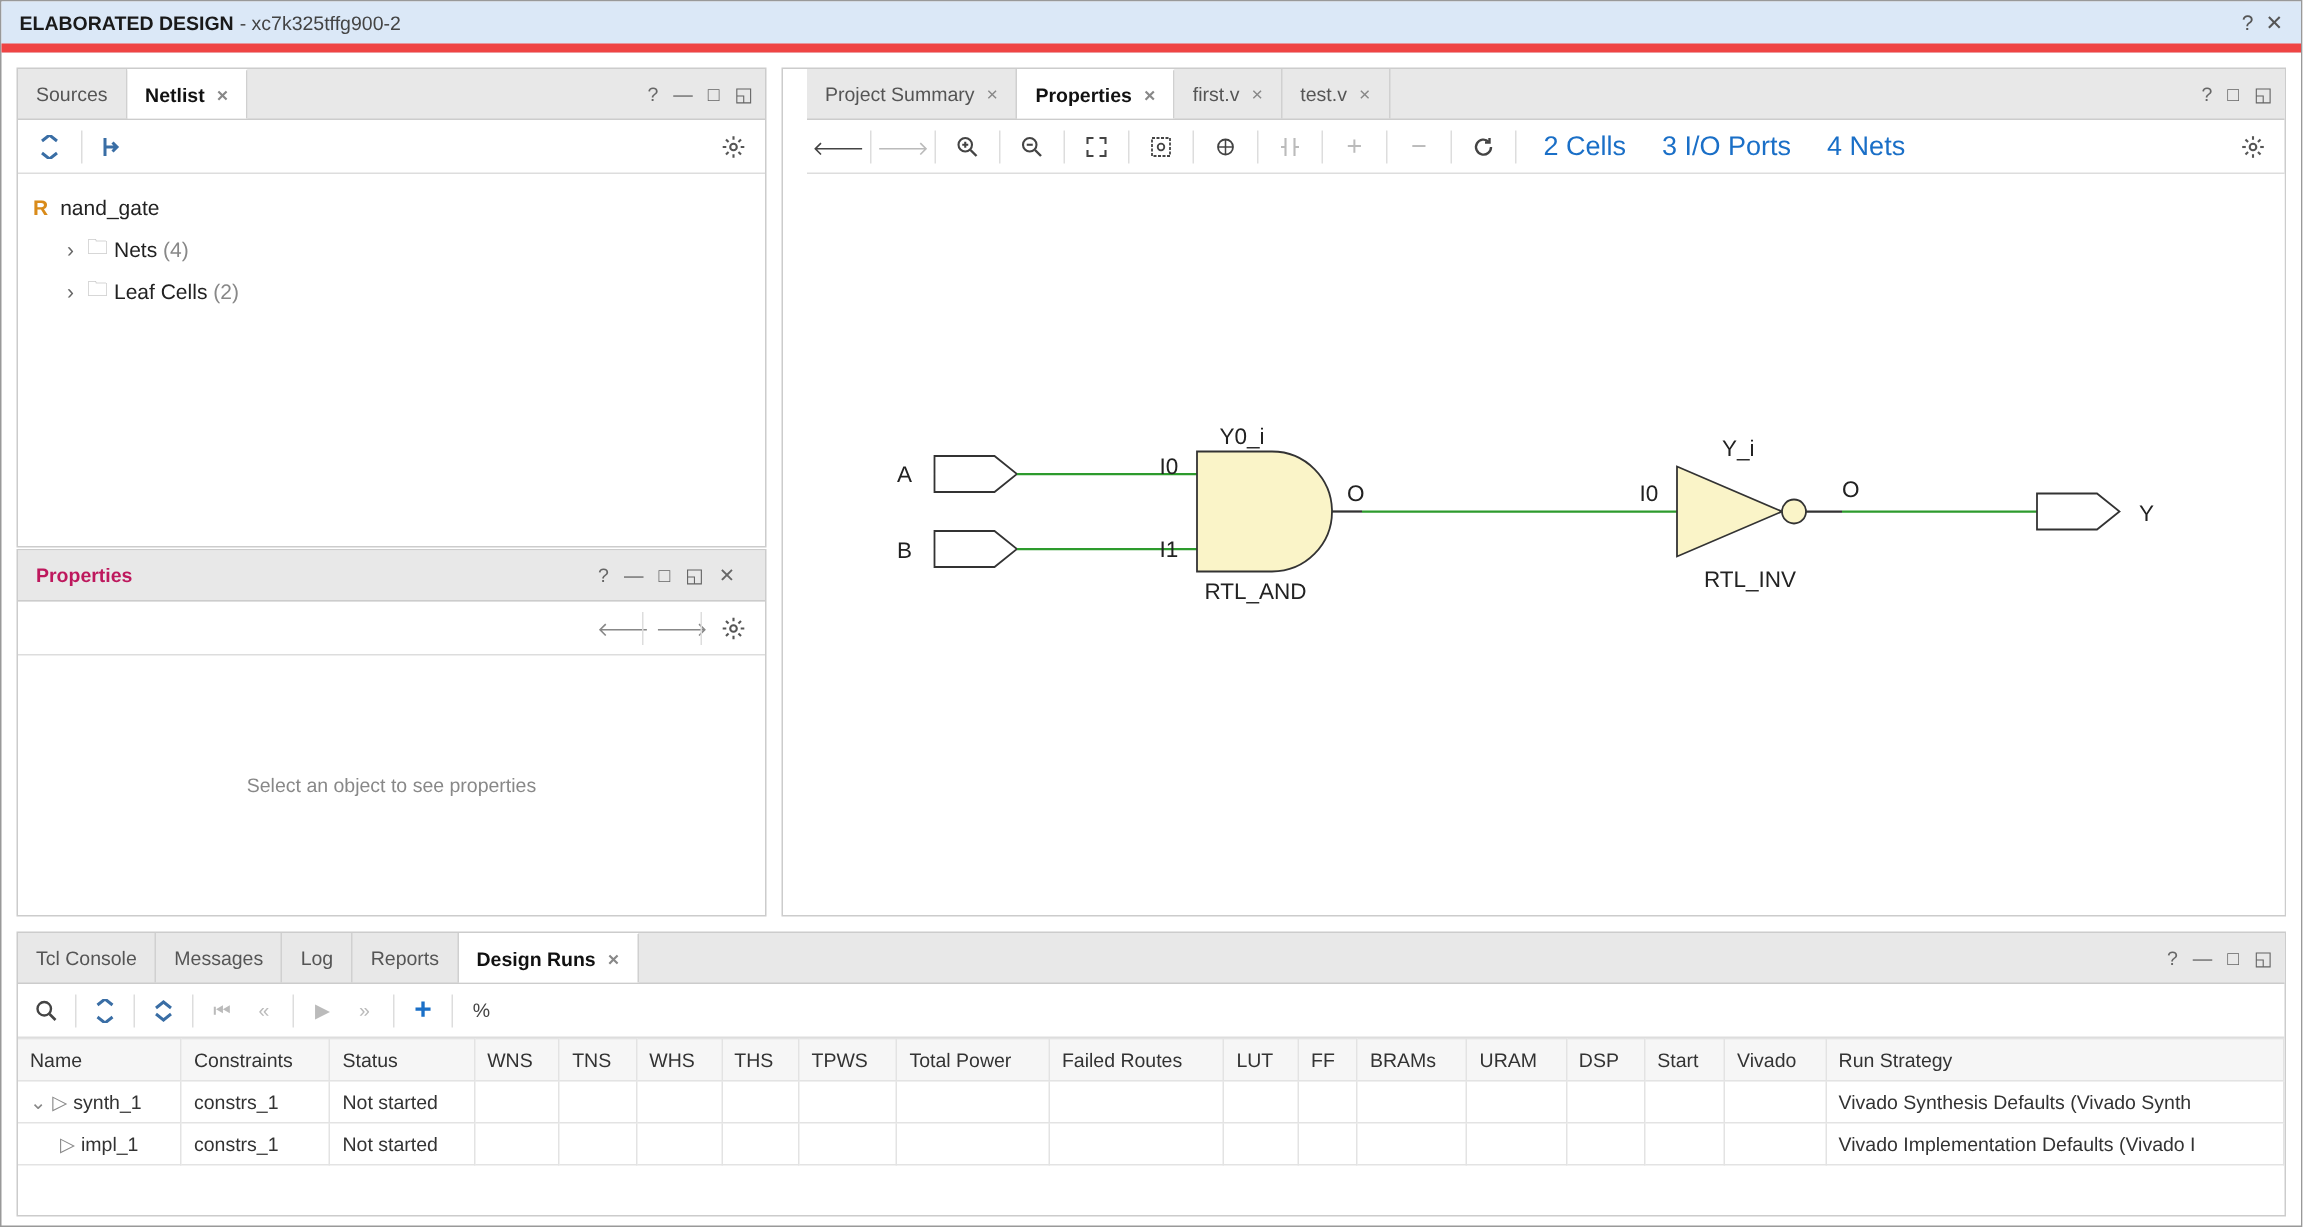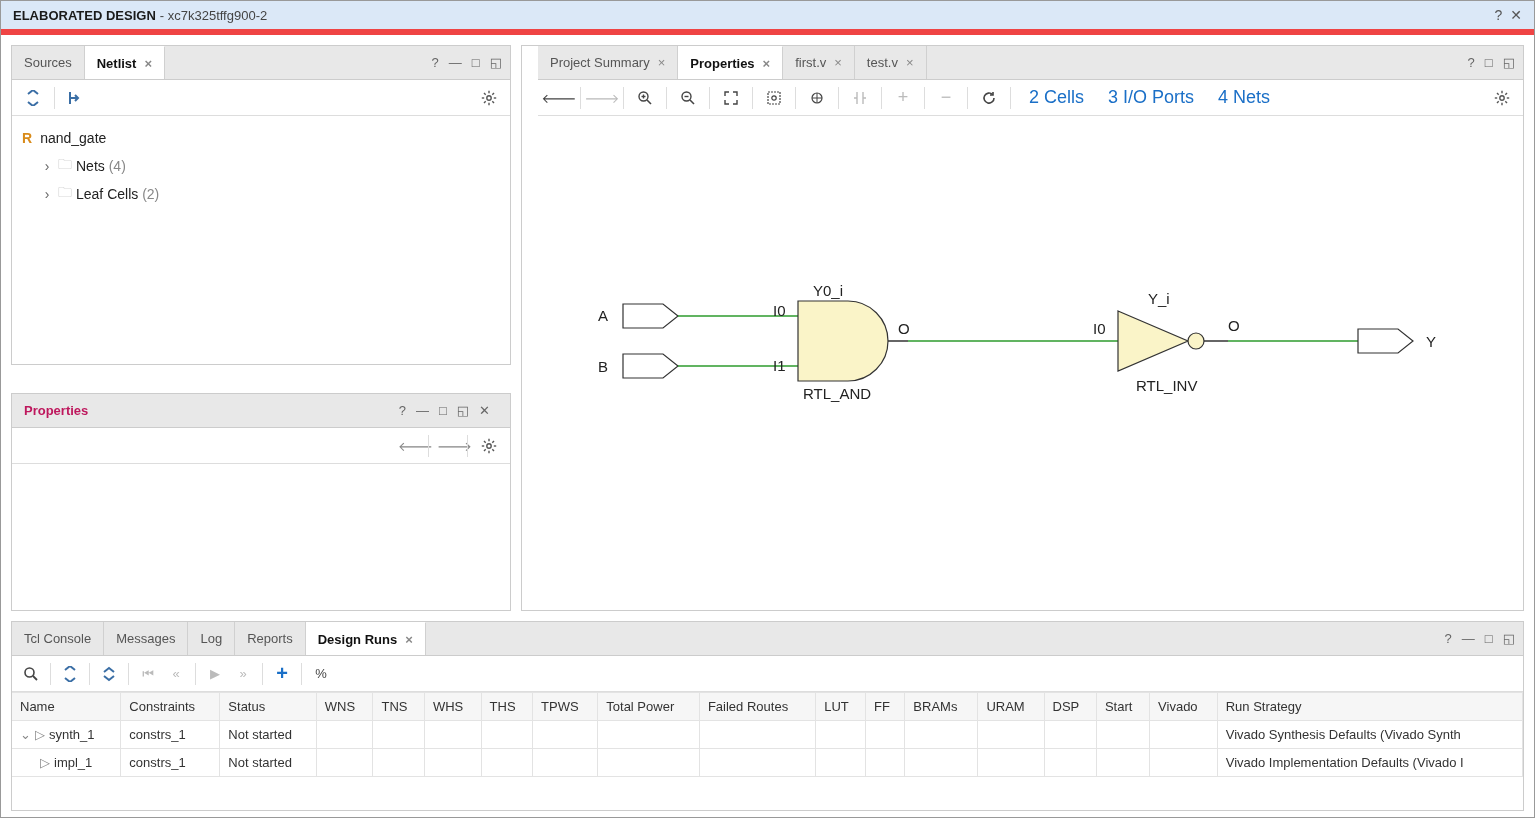--- a/index.html
+++ b/index.html
@@ -8,21 +8,21 @@
   
   
   .header-bar { background: #dbe8f7; border-bottom: 6px solid #ef4444; height: 34px; display: flex; align-items: center; padding: 0 12px; }
   .header-title { font-weight: bold; font-size: 13px; color: #1a1a1a; }
   .header-sub { font-size: 13px; color: #444; margin-left: 4px; font-weight: normal; }
   .header-spacer { flex: 1; }
   .header-icon { color: #555; margin-left: 8px; cursor: pointer; font-size: 14px; }
 
   
   .main-area { flex: 1; display: flex; padding: 10px; gap: 10px; min-height: 0; }
-  .left-col { width: 500px; display: flex; flex-direction: column; gap: 28px; }
+  .left-col { width: 500px; display: flex; flex-direction: column; gap: 1px; }
   .panel { background: #fff; border: 1px solid #ccc; display: flex; flex-direction: column; }
   .panel-netlist { flex: 0 0 320px; }
   .panel-props { flex: 1; }
 
   
   .tab-row { background: #e8e8e8; border-bottom: 1px solid #ccc; height: 34px; display: flex; align-items: stretch; }
   .tab { display: flex; align-items: center; padding: 0 12px; border-right: 1px solid #d0d0d0; color: #555; cursor: pointer; gap: 8px; }
   .tab.active { background: #fff; color: #111; font-weight: bold; border-top: 1px solid #fff; }
   .tab-close { color: #888; font-size: 13px; cursor: pointer; }
   .tab-spacer { flex: 1; }
@@ -191,20 +191,21 @@
                   <line x1="0.8" y1="8" x2="3.2" y2="8"></line>
                   <line x1="12.8" y1="8" x2="15.2" y2="8"></line>
                   <line x1="3" y1="3" x2="4.7" y2="4.7"></line>
                   <line x1="11.3" y1="11.3" x2="13" y2="13"></line>
                   <line x1="3" y1="13" x2="4.7" y2="11.3"></line>
                   <line x1="11.3" y1="4.7" x2="13" y2="3"></line>
                 </g>
               </svg>
           </span>
         </div>
+        <div class="props-body">Select an object to see properties</div>
       </div>
     </div>
 
     <div class="panel right-col">
       <div class="tab-row">
         <div class="tab">
             <span>Project Summary</span>
             <span class="tab-close">×</span>
           </div>
         <div class="tab active">

